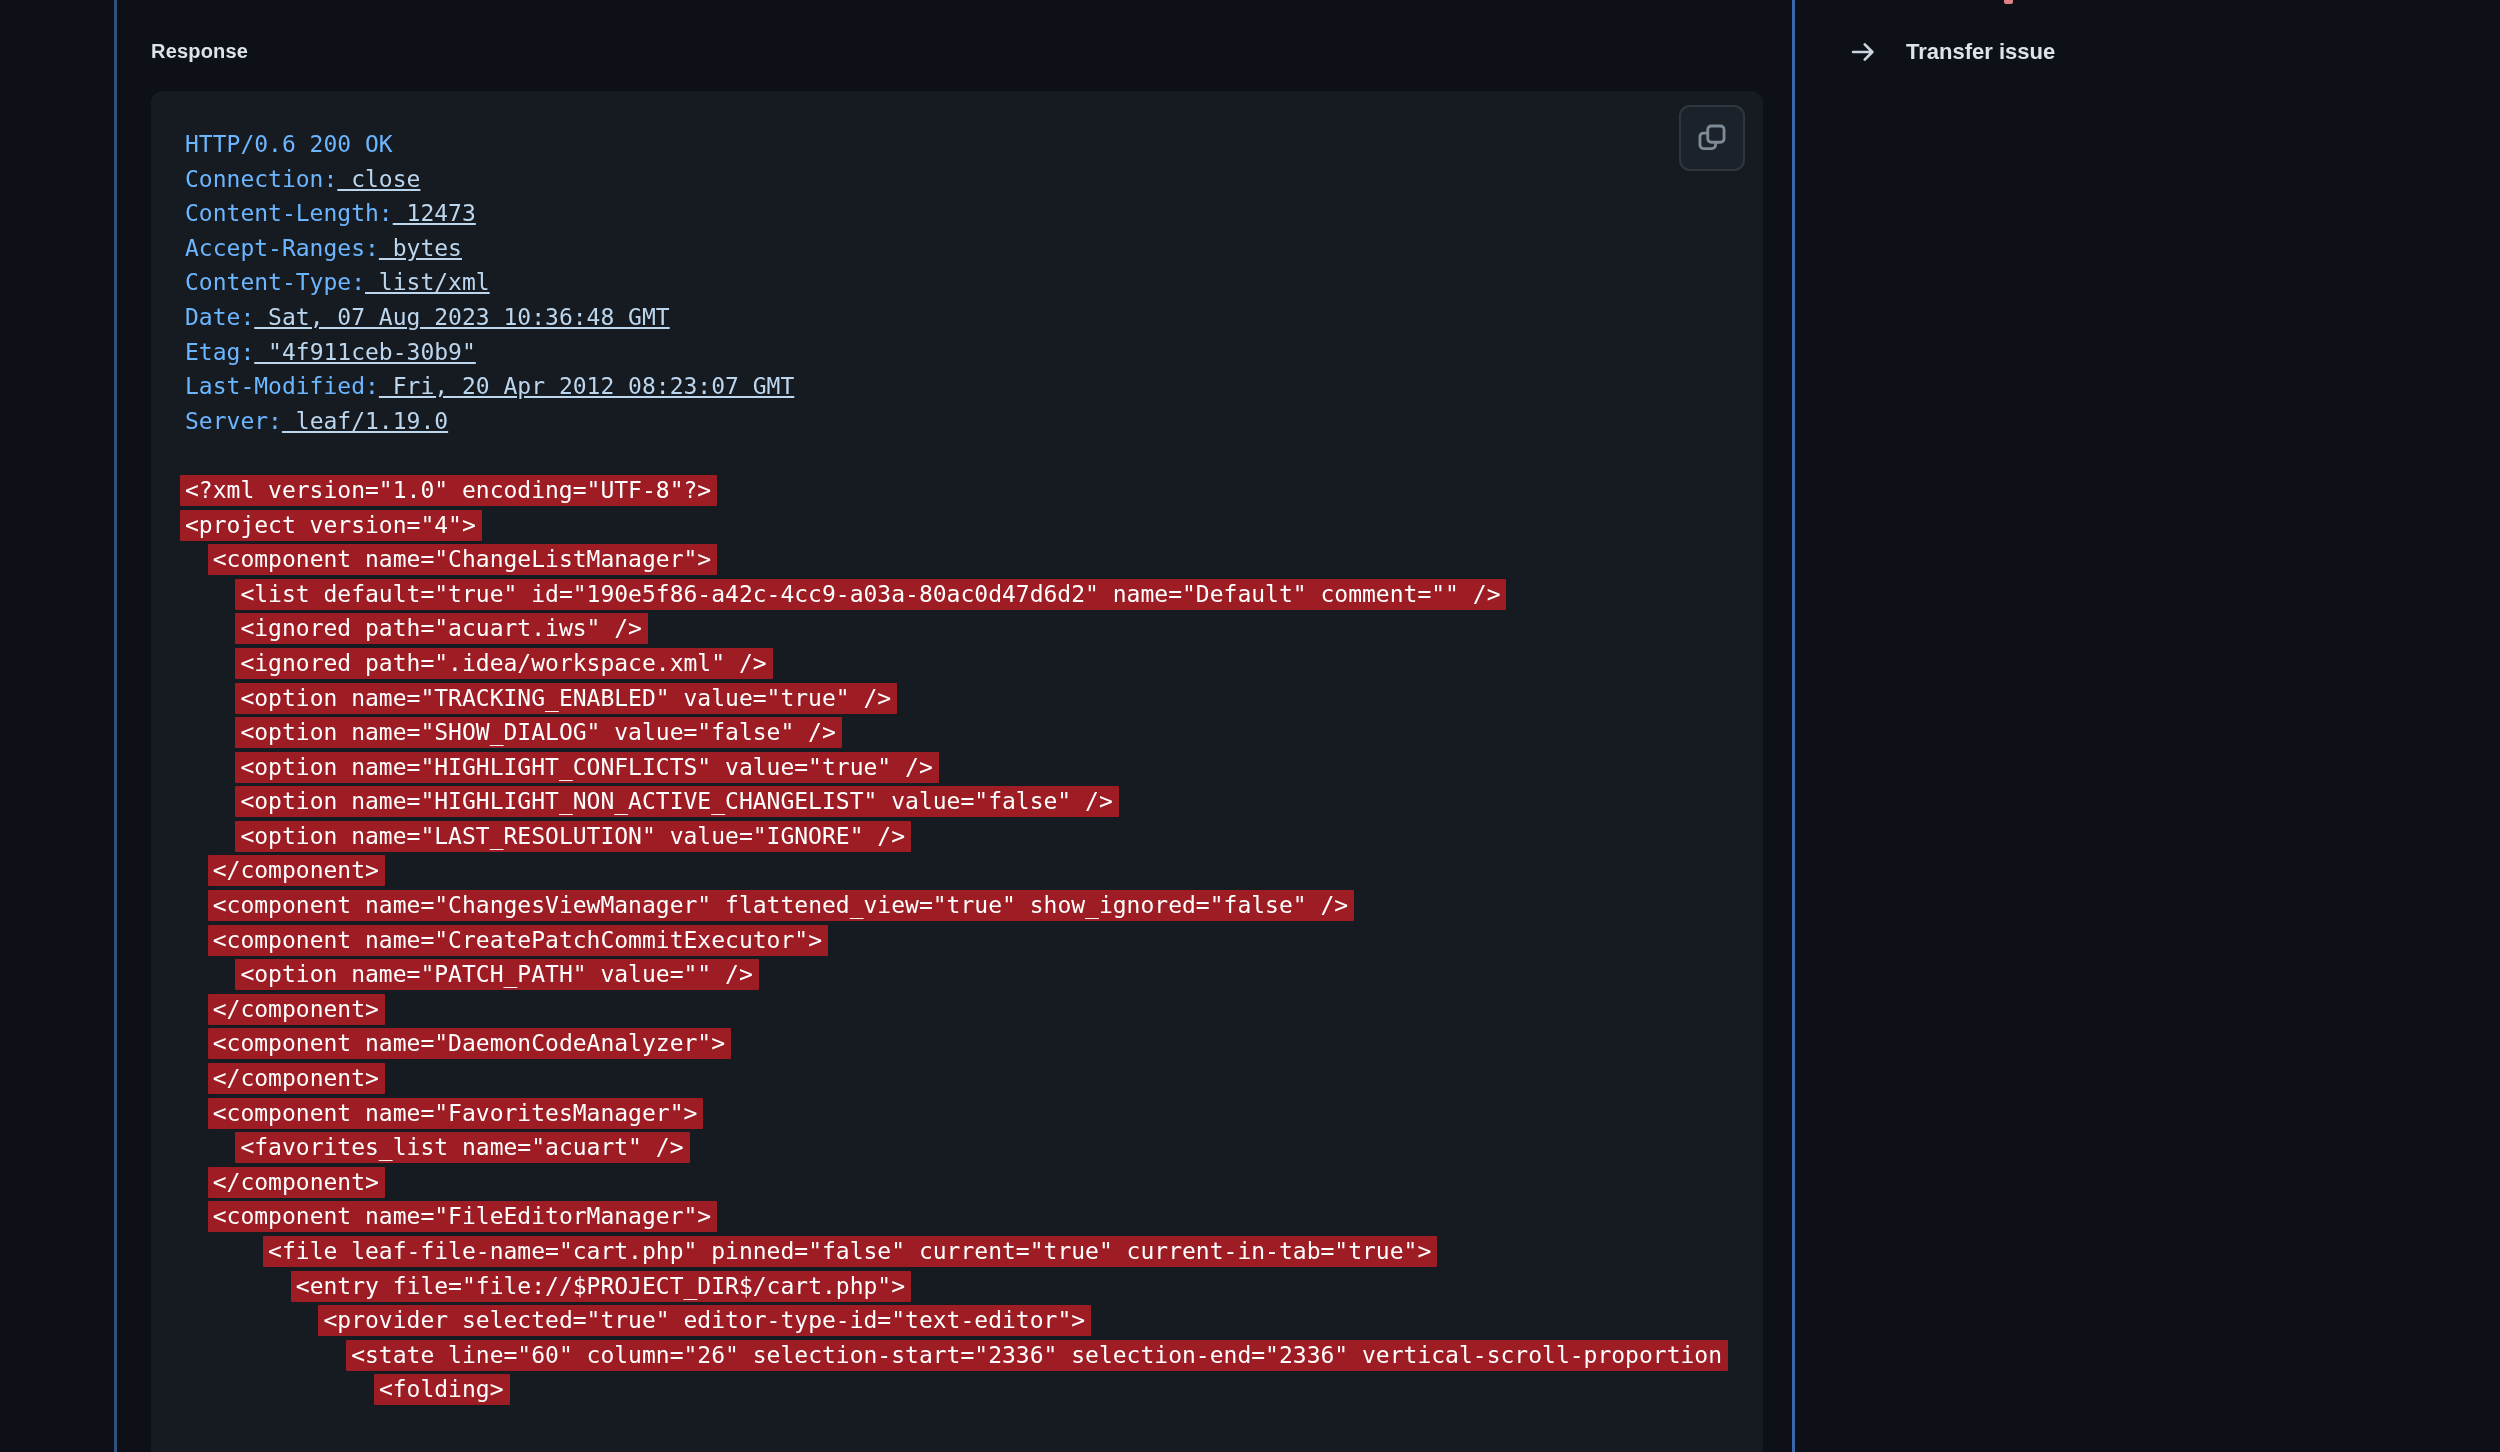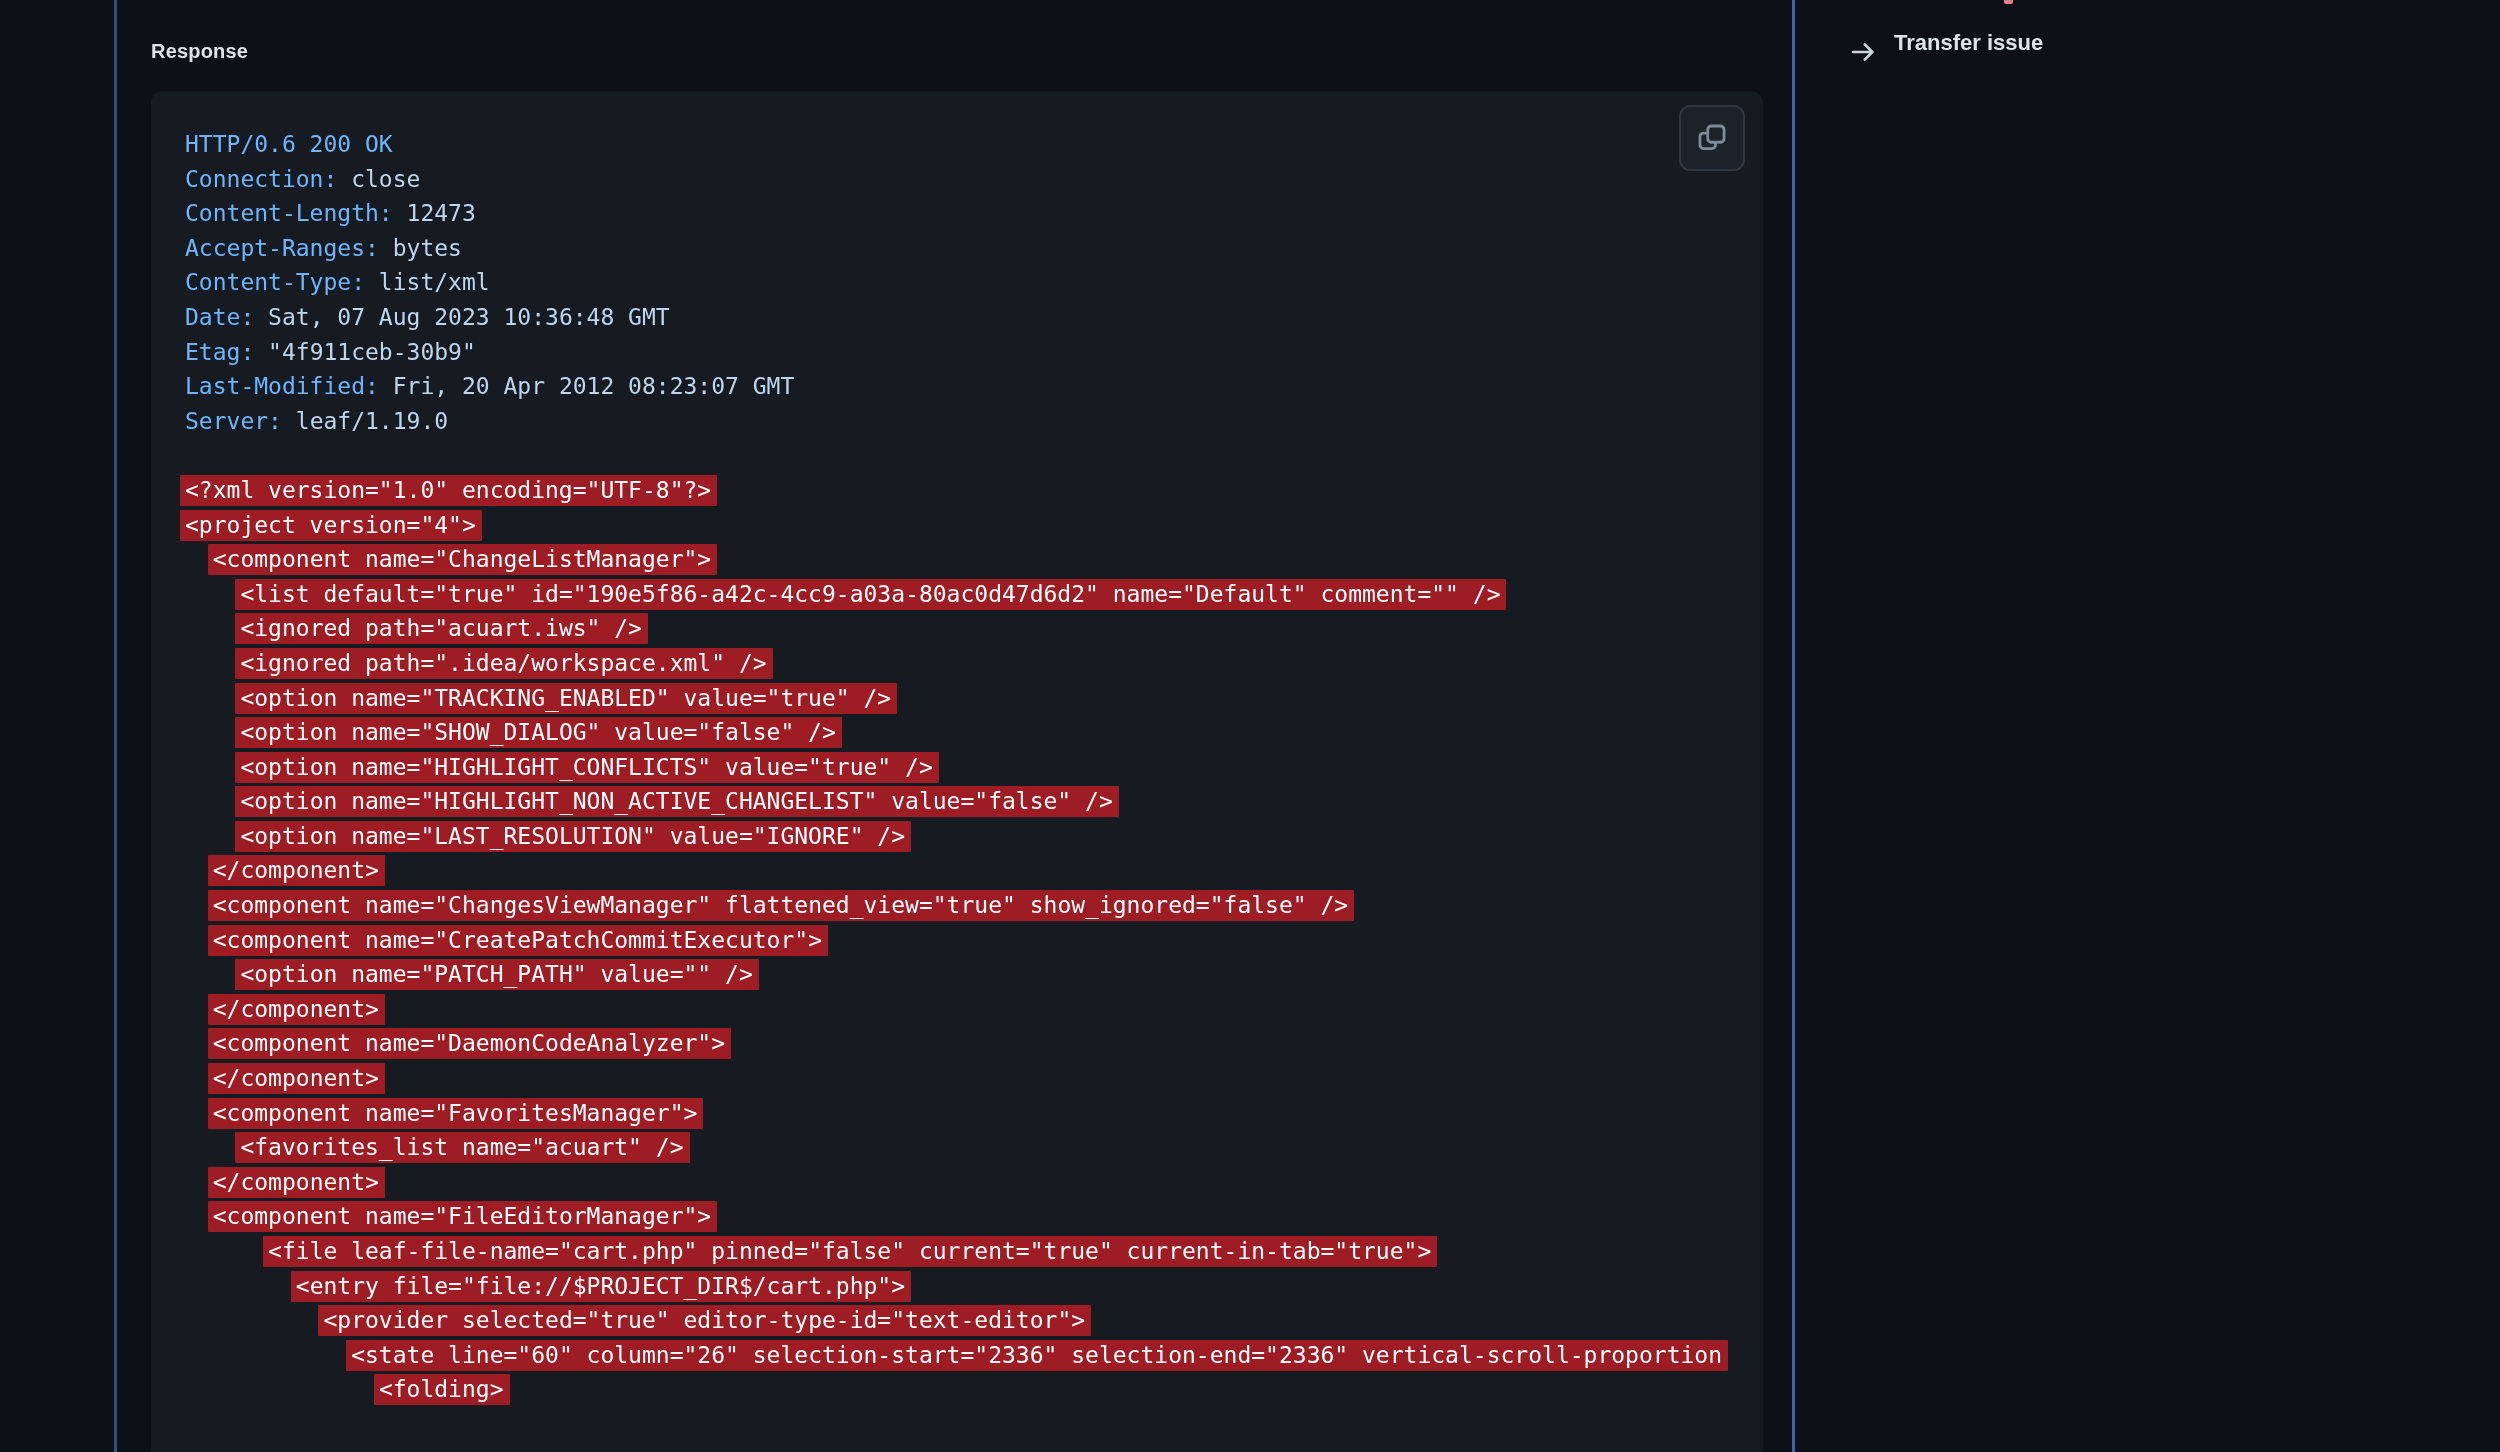--- a/index.html
+++ b/index.html
@@ -33,21 +33,21 @@
     padding: 36px 0 0 34px;
     overflow: hidden;
   }
   .code-content {
     font-family: "DejaVu Sans Mono", "Liberation Mono", monospace;
     font-size: 23px;
     line-height: 34.6px;
   }
   .code-line { white-space: pre; }
   .code-line .k { color: var(--hdr-key, #6cb6ff); }
-  .code-line .v { color: var(--hdr-val, #bcd6ee); }
+  .code-line .v { color: var(--hdr-val, #bcd6ee); text-decoration: underline; }
   .code-line .hl {
     background: var(--hl-bg, #9e1c23);
     color: var(--hl-fg, #ffffff);
     padding: 2px 6px 3px 5px;
     margin-left: -5px;
     border-radius: 1px;
   }
 
   .copy-btn {
     position: absolute;
@@ -61,22 +61,22 @@
     cursor: pointer;
     padding: 0;
   }
 
   .sidebar {
     position: absolute;
     left: 1848px; top: 30px;
     width: 560px;
   }
   .sidebar-item {
-    display: flex; 
-    gap: 16px;
+    display: flex; align-items: center;
+    gap: 28px;
     height: 44px;
     margin-bottom: 25px;
     cursor: pointer;
   }
   .sidebar-item .label {
     font-size: 22px;
     font-weight: 600;
     color: #dce3eb;
   }
   .sidebar-item .icon { display: flex; align-items: center; justify-content: center; width: 30px; }

